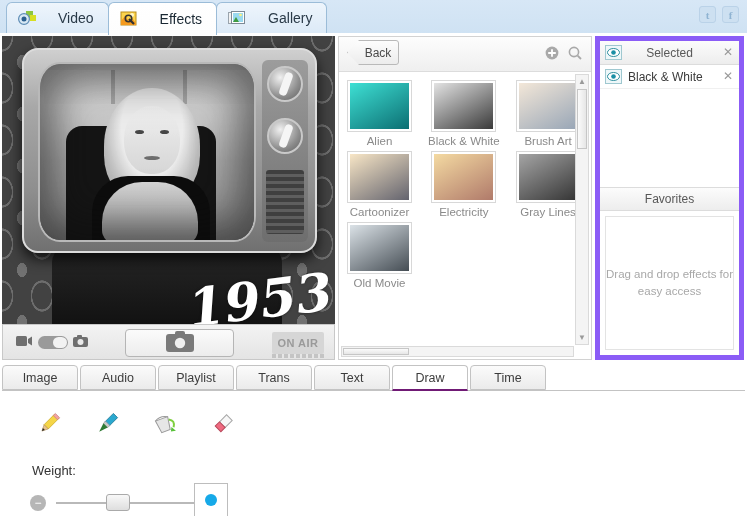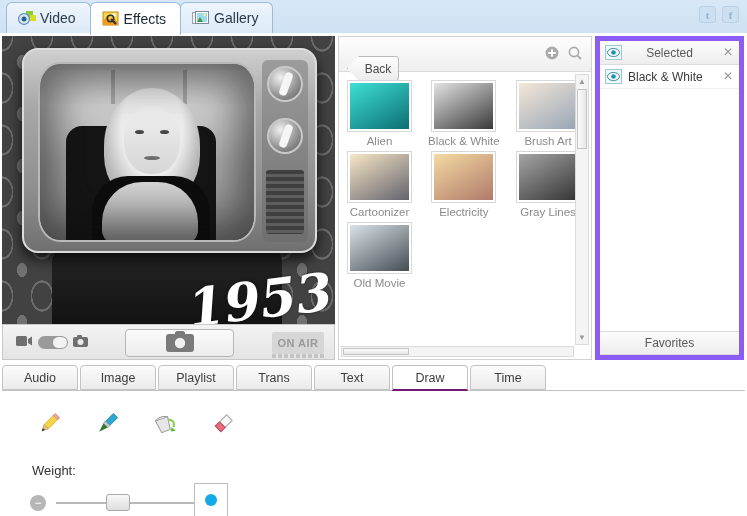--- a/index.html
+++ b/index.html
@@ -11,21 +11,21 @@
     position: relative;
   }
 
   
   .topbar {
     position: absolute; left: 0; top: 0; width: 747px; height: 33px;
     background: linear-gradient(to bottom, #d7e7f6 0%, #cfe2f3 100%);
   }
   .topbar-tabs { position: absolute; left: 6px; top: 2px; display: flex; }
   .ttab {
-    height: 31px; display: flex; align-items: center; gap: 3px;
+    height: 31px; display: flex; align-items: center; gap: 21px;
     padding: 0 14px 0 11px;
     border: 1px solid #9bbcd8; border-bottom: none;
     border-radius: 6px 6px 0 0;
     background: linear-gradient(to bottom, #eef5fc 0%, #dceaf7 100%);
     font-size: 14px; color: #2a3a48; margin-right: -1px;
     cursor: pointer;
   }
   .ttab.active {
     background: linear-gradient(to bottom, #ffffff 0%, #fdfdfd 100%);
     color: #1a2833; height: 33px; z-index: 3; position: relative;
@@ -194,21 +194,21 @@
     position: absolute; left: 338px; top: 3px; width: 254px; height: 324px;
     background: #ffffff; border: 1px solid #d2d2d2;
     display: flex; flex-direction: column;
   }
   .filters-head {
     height: 35px; flex: 0 0 auto; position: relative;
     background: linear-gradient(to bottom, #fdfdfd, #efefef);
     border-bottom: 1px solid #dcdcdc;
   }
   .back-btn {
-    position: absolute; left: 8px; top: 19px; height: 25px; width: 52px;
+    position: absolute; left: 8px; top: 3px; height: 25px; width: 52px;
     background: linear-gradient(to bottom, #fdfdfd, #ececec);
     border: 1px solid #b9b9b9;
     border-radius: 3px;
     display: flex; align-items: center; justify-content: center;
     font-size: 12px; color: #4a4a4a; cursor: pointer;
     clip-path: polygon(12px 0, 100% 0, 100% 100%, 12px 100%, 0 50%);
     padding-left: 10px;
   }
   .filters-title {
     position: absolute; left: 0; right: 0; top: 9px; text-align: center;
@@ -520,25 +520,26 @@
           <svg width="13" height="9" viewBox="0 0 13 9">
               <ellipse cx="6.5" cy="4.5" rx="6" ry="4" fill="#fff" stroke="#2e8f9e"></ellipse>
               <circle cx="6.5" cy="4.5" r="2.3" fill="#1a8fa5"></circle>
             </svg>
         </span>
         <span class="lbl">Black &amp; White</span>
         <span class="x-ico">✕</span>
       </div>
     </div>
     <div class="fav-head">Favorites</div>
+    <div class="fav-drop">Drag and drop effects for easy access</div>
   </div>
 
   <div class="btabs">
+    <div class="btab">Image</div>
     <div class="btab">Audio</div>
-    <div class="btab">Image</div>
     <div class="btab">Playlist</div>
     <div class="btab">Trans</div>
     <div class="btab">Text</div>
     <div class="btab active">Draw</div>
     <div class="btab">Time</div>
   </div>
 
   <div class="drawpanel">
 
     <div class="tools">

